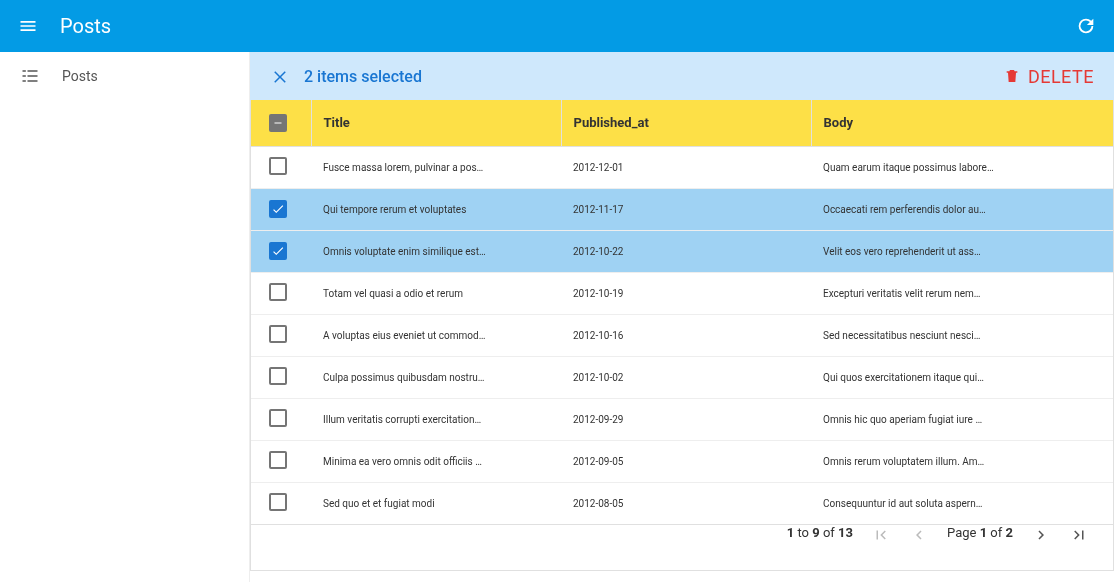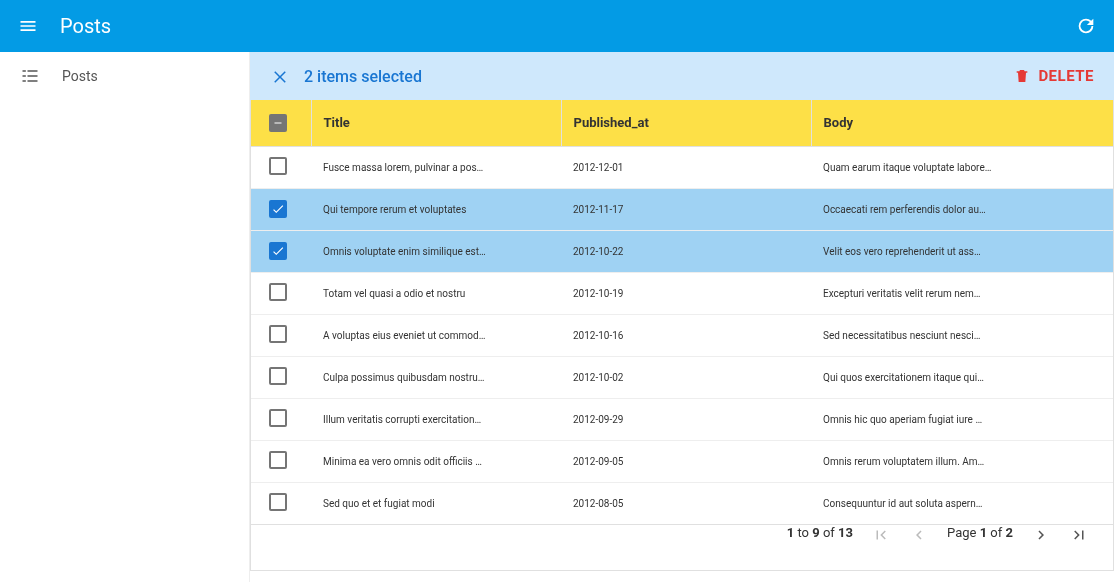--- a/index.html
+++ b/index.html
@@ -82,22 +82,22 @@
   .selection-banner .sel-text {
     color: #1976d2;
     font-size: 16px;
     font-weight: 500;
     flex: 1;
   }
   .delete-btn {
     display: flex;
     align-items: center;
     color: #e53935;
-    font-weight: 700;
-    font-size: 15px;
+    font-weight: 400;
+    font-size: 18px;
     letter-spacing: 0.5px;
     cursor: pointer;
   }
   .delete-btn .icon { margin-right: 8px; }
 
   
   .table-wrap {
     border: 1px solid #e0e0e0;
     border-top: none;
   }
@@ -253,21 +253,21 @@
             <th>Title</th>
             <th>Published_at</th>
             <th>Body</th>
           </tr>
         </thead>
         <tbody id="tbody">
             <tr>
               <td class="col-check"><span class="cb"></span></td>
               <td class="col-title">Fusce massa lorem, pulvinar a pos…</td>
               <td class="col-pub">2012-12-01</td>
-              <td class="col-body">Quam earum itaque voluptate labore…</td>
+              <td class="col-body">Quam earum itaque possimus labore…</td>
             </tr>
             <tr class="selected">
               <td class="col-check"><span class="cb checked">
                   <svg class="chk-check" width="14" height="14" viewBox="0 0 24 24" fill="#fff">
                     <path d="M9 16.17l-3.88-3.88L3.7 13.7 9 19l12-12-1.41-1.41z"></path>
                   </svg>
                 </span></td>
               <td class="col-title">Qui tempore rerum et voluptates</td>
               <td class="col-pub">2012-11-17</td>
               <td class="col-body">Occaecati rem perferendis dolor au…</td>
@@ -277,21 +277,21 @@
                   <svg class="chk-check" width="14" height="14" viewBox="0 0 24 24" fill="#fff">
                     <path d="M9 16.17l-3.88-3.88L3.7 13.7 9 19l12-12-1.41-1.41z"></path>
                   </svg>
                 </span></td>
               <td class="col-title">Omnis voluptate enim similique est…</td>
               <td class="col-pub">2012-10-22</td>
               <td class="col-body">Velit eos vero reprehenderit ut ass…</td>
             </tr>
             <tr>
               <td class="col-check"><span class="cb"></span></td>
-              <td class="col-title">Totam vel quasi a odio et nostru</td>
+              <td class="col-title">Totam vel quasi a odio et rerum</td>
               <td class="col-pub">2012-10-19</td>
               <td class="col-body">Excepturi veritatis velit rerum nem…</td>
             </tr>
             <tr>
               <td class="col-check"><span class="cb"></span></td>
               <td class="col-title">A voluptas eius eveniet ut commod…</td>
               <td class="col-pub">2012-10-16</td>
               <td class="col-body">Sed necessitatibus nesciunt nesci…</td>
             </tr>
             <tr>

